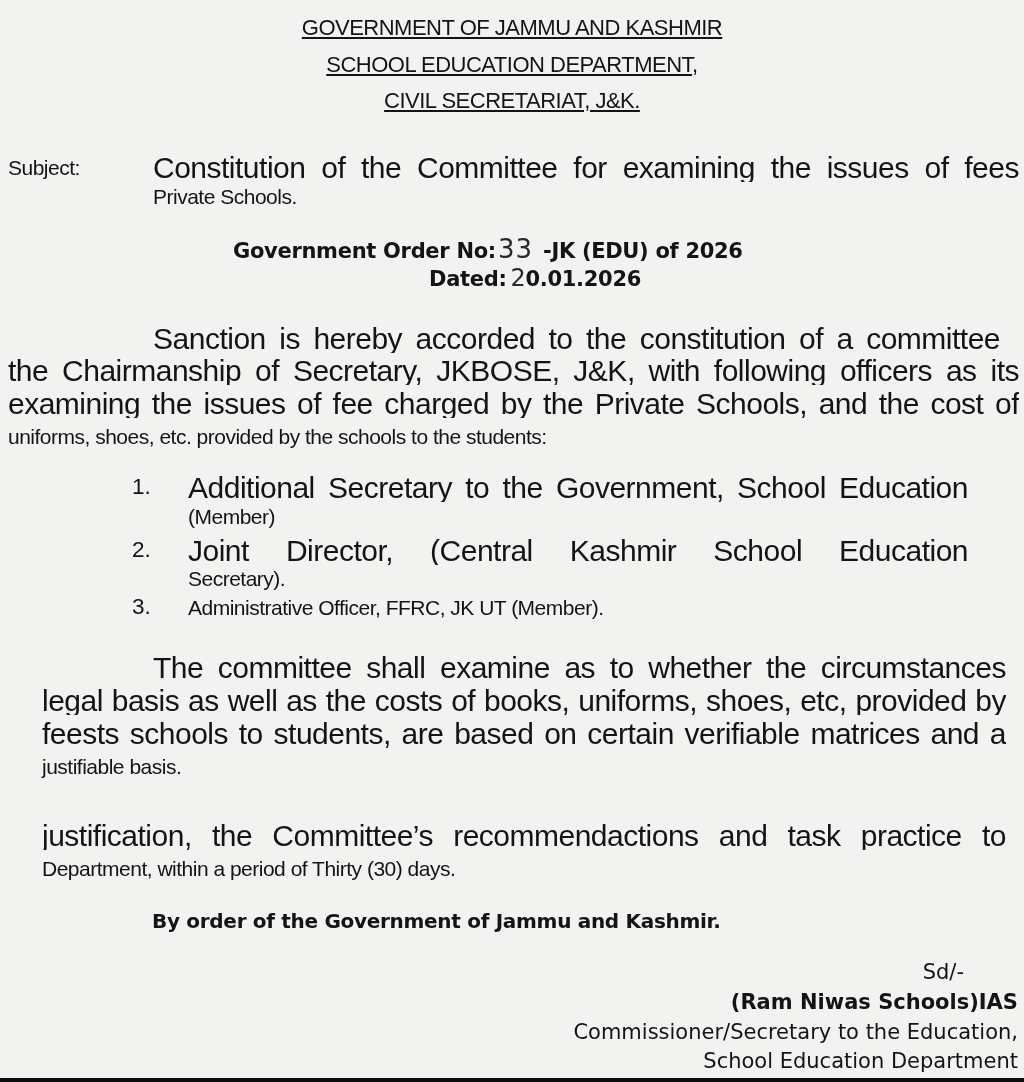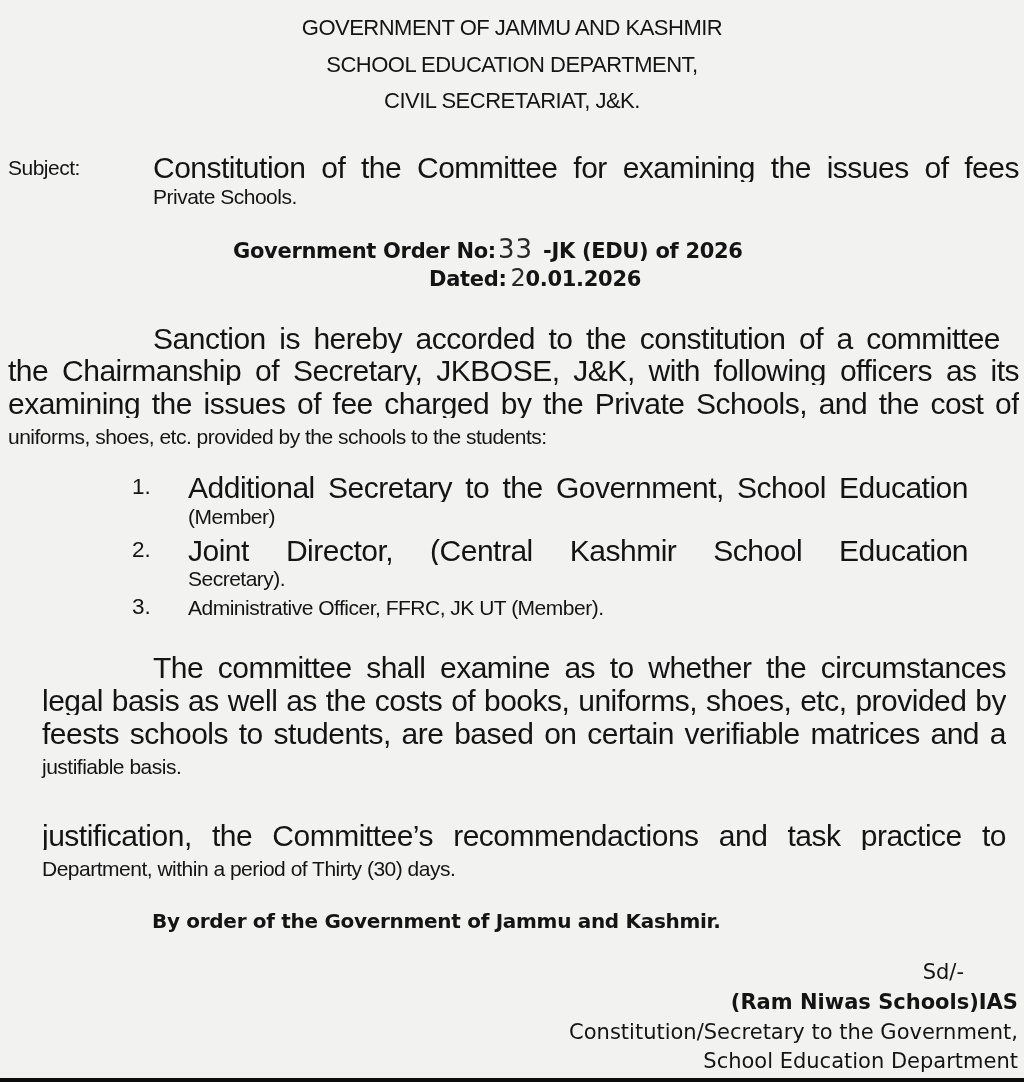--- a/index.html
+++ b/index.html
@@ -29,20 +29,21 @@
       height: 4px;
       background: #0c0c0c;
     }
     .abs { position: absolute; white-space: nowrap; }
     .header-line {
       left: 0; width: 1024px;
       text-align: center;
       font-family: "Liberation Sans", sans-serif;
       font-size: 22px;
       letter-spacing: -0.5px;
+      text-decoration: underline;
     }
     .justify-line {
       position: absolute;
       display: block;
       text-align: justify;
       text-align-last: justify;
       white-space: normal;
       font-family: "Liberation Sans", sans-serif;
       font-size: 30px;
       letter-spacing: -0.5px;
@@ -140,17 +141,17 @@
   <div class="justify-line" style="left:42px; width:964px; top:720px;">feests schools to students, are based on certain verifiable matrices and a sound</div>
   <div class="left-line" style="left:42px; top:753px;">justifiable basis.</div>
 
   <div class="justify-line" style="left:42px; width:964px; top:822px;">justification, the Committee’s recommendactions and task practice to Administrative</div>
   <div class="left-line" style="left:42px; top:855px;">Department, within a period of Thirty (30) days.</div>
 
   <div class="abs bold" style="left:152px; top:909px; font-size:20px; letter-spacing:-0.3px;">By order of the Government of Jammu and Kashmir.</div>
 
   <div class="abs sig" style="top:960px; right:60px;">Sd/-</div>
   <div class="abs sig bold" style="top:990px;">(Ram Niwas Schools)IAS</div>
-  <div class="abs sig" style="top:1020px;">Constitution/Secretary to the Government,</div>
+  <div class="abs sig" style="top:1020px;">Commissioner/Secretary to the Education,</div>
   <div class="abs sig" style="top:1049px;">School Education Department</div>
 </div>
 
 <div class="bottom-bar"></div>
 
 </body></html>

